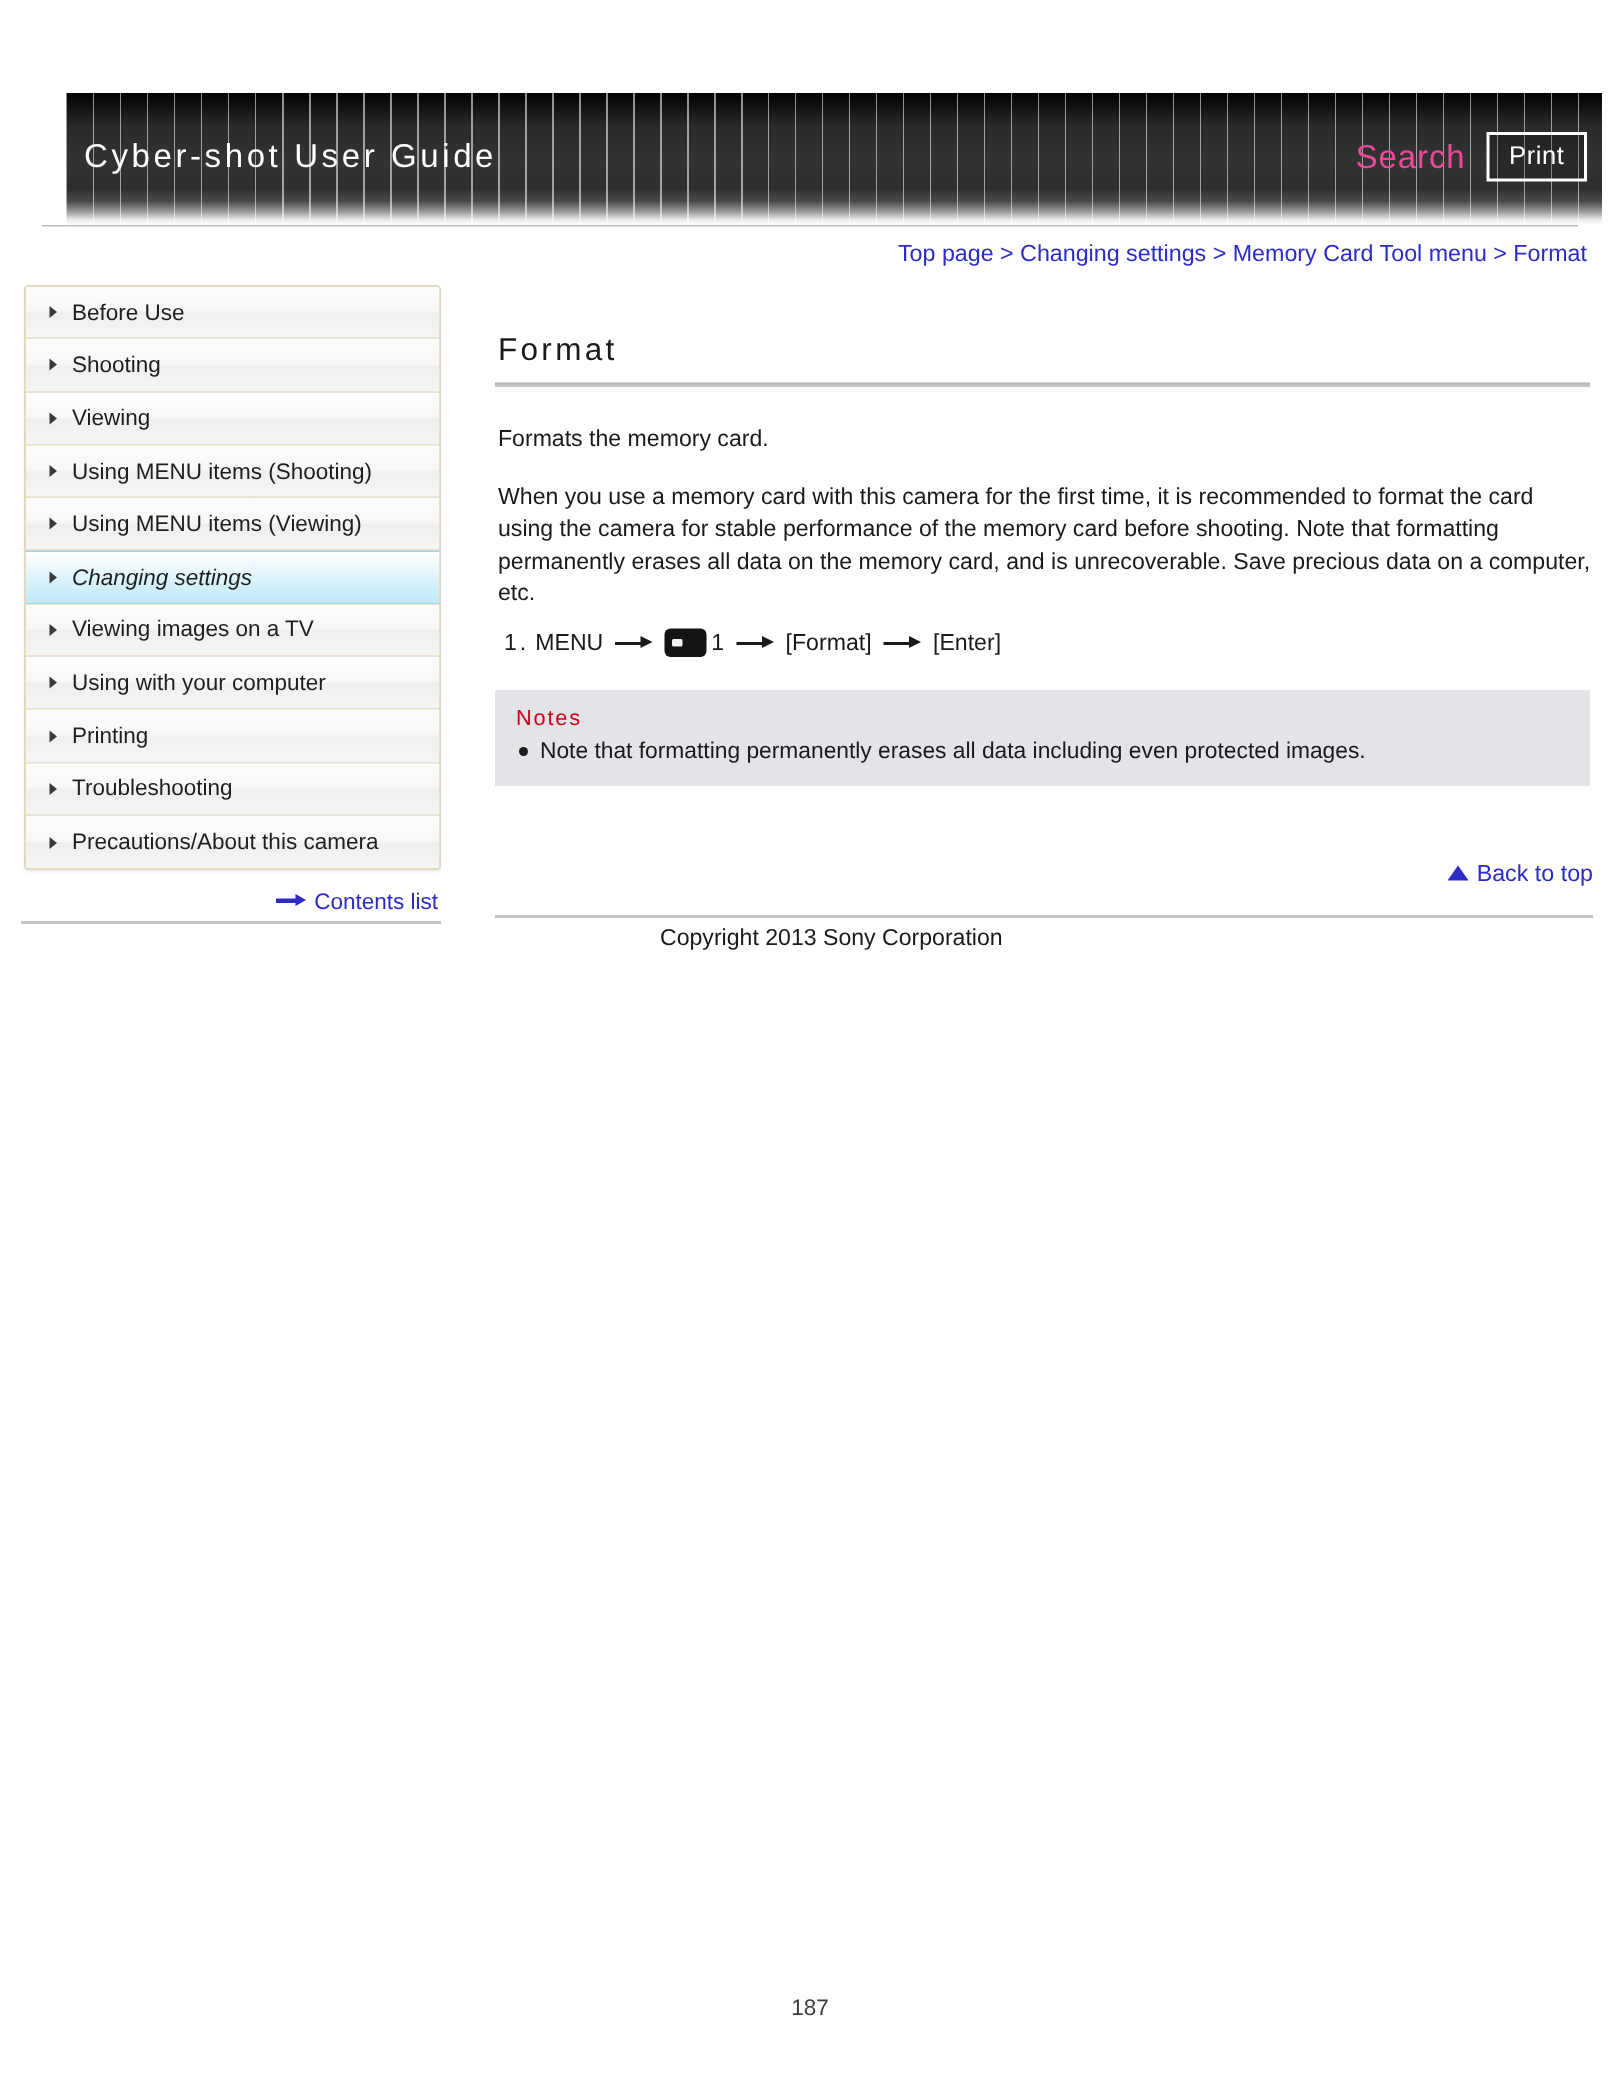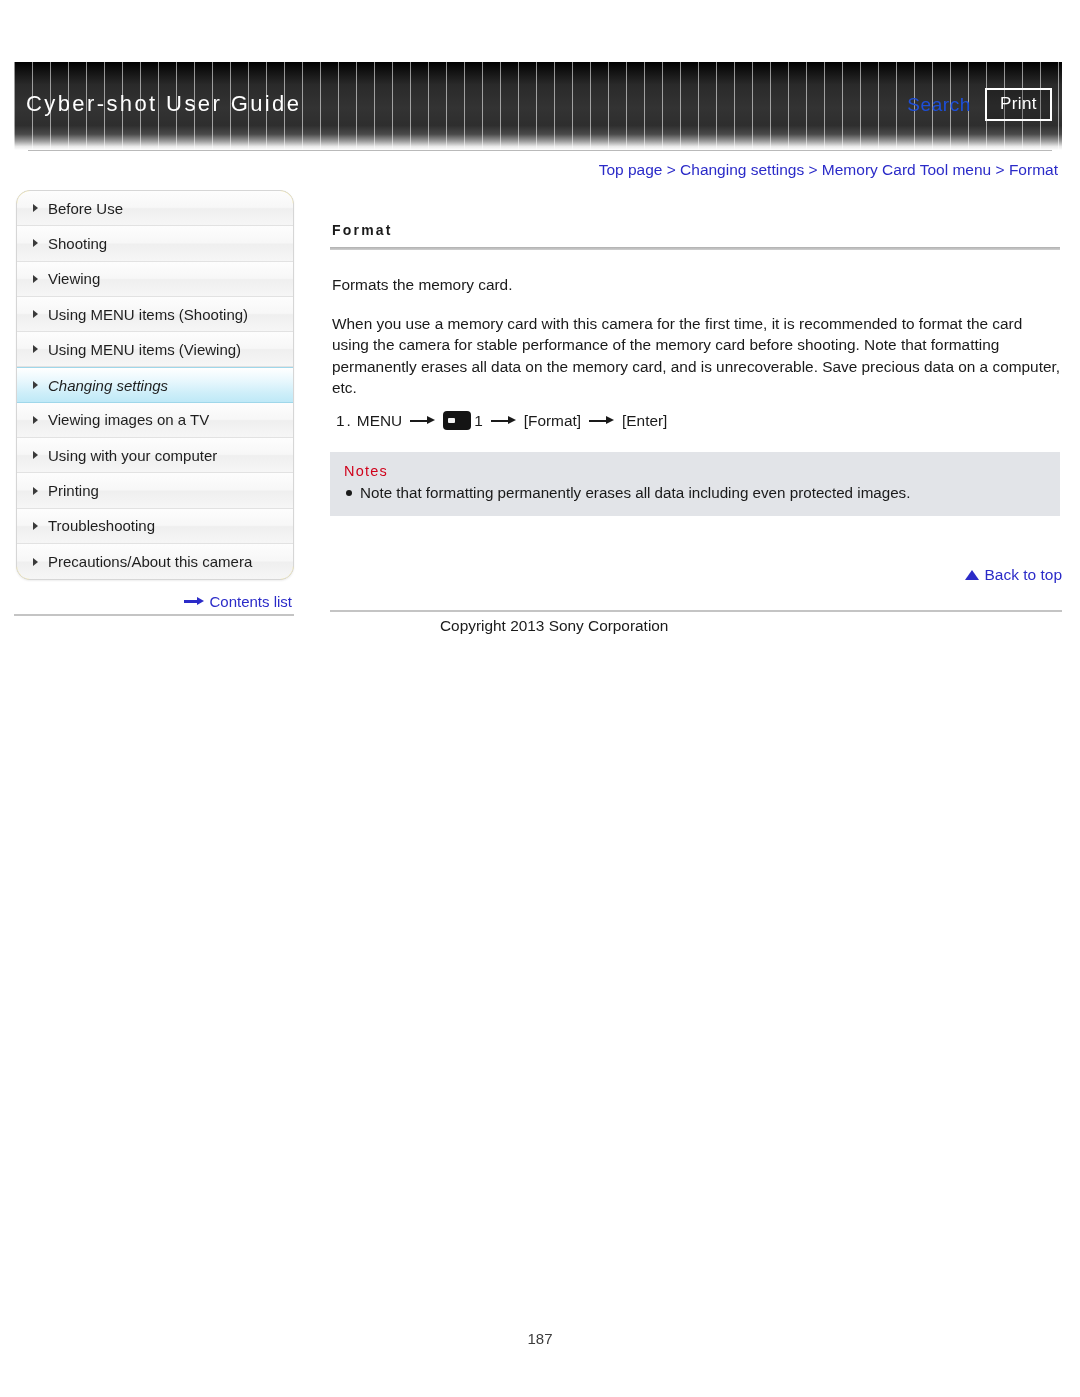--- a/index.html
+++ b/index.html
@@ -12,25 +12,24 @@
     height: 1397px;
     position: relative;
     font-family: "Liberation Sans", sans-serif;
     color: #1a1a1a;
     overflow: hidden;
   }
 
   
   .header-wrap {
     position: absolute;
-    left: 14px;
+    left: 44px;
     top: 62px;
     width: 1024px;
     height: 88px;
-    padding-left: 24px;
   }
   .header-bar {
     position: absolute;
     inset: 0;
     background:
       repeating-linear-gradient(to right,
         rgba(255,255,255,0.55) 0px,
         rgba(255,255,255,0.55) 1px,
         rgba(255,255,255,0) 1px,
         rgba(255,255,255,0) 18px),
@@ -57,22 +56,22 @@
   }
   .header-actions {
     position: absolute;
     right: 10px;
     top: 26px;
     display: flex;
     align-items: center;
     gap: 14px;
   }
   .search-link {
-    font-size: 19px;
-    color: #1d4ed8;
+    font-size: 22px;
+    color: #ec4899;
     letter-spacing: 0.6px;
   }
   .print-button {
     font-size: 17px;
     color: #ffffff;
     border: 2px solid #ffffff;
     padding: 4px 13px 5px 13px;
     letter-spacing: 0.4px;
     background: rgba(0,0,0,0.18);
   }
@@ -95,21 +94,21 @@
     white-space: nowrap;
   }
 
   
   .sidebar {
     position: absolute;
     left: 16px;
     top: 190px;
     width: 276px;
     border: 1px solid #d6d6d6;
-    border-radius: 14px;
+    border-radius: 3px;
     background: #fde047;
     box-shadow: 0 1px 2px rgba(0,0,0,0.07);
     overflow: hidden;
   }
   .nav-item {
     position: relative;
     height: 35.3px;
     display: flex;
     align-items: center;
     padding-left: 16px;
@@ -179,24 +178,24 @@
   }
 
   
   .main {
     position: absolute;
     left: 330px;
     top: 222px;
     width: 732px;
   }
   .page-heading {
-    font-size: 14px;
+    font-size: 21px;
     letter-spacing: 2.2px;
     color: #1a1a1a;
-    font-weight: 700;
+    font-weight: 400;
     margin: 0 0 9px 2px;
   }
   .heading-rule {
     width: 730px;
     height: 3px;
     background: linear-gradient(to bottom, #b0b0b0 0%, #cfcfcf 100%);
     margin-bottom: 24px;
   }
   .para {
     font-size: 15.4px;

